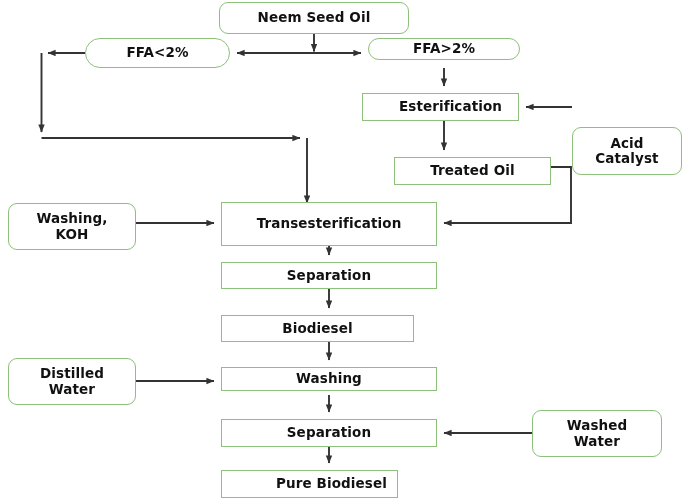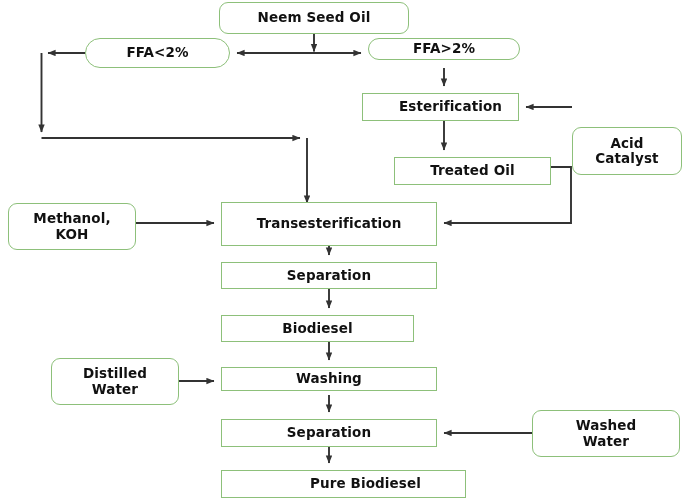--- a/index.html
+++ b/index.html
@@ -111,44 +111,44 @@
         <span class="lbl">Esterification</span>
       </div>
       <div class="node round" style="left: 572px; top: 83px; width: 110px; height: 48px; margin-top: 44px;">
         <span class="lbl">Acid
 Catalyst</span>
       </div>
       <div class="node rect" style="left: 362px; top: 157px; width: 157px; height: 28px; margin-left: 32px;">
         <span class="lbl">Treated Oil</span>
       </div>
       <div class="node round" style="left: 8px; top: 203px; width: 128px; height: 47px;">
-        <span class="lbl">Methanol,
+        <span class="lbl">Washing,
 KOH</span>
       </div>
       <div class="node rect" style="left: 221px; top: 202px; width: 216px; height: 44px;">
         <span class="lbl">Transesterification</span>
       </div>
       <div class="node rect" style="left: 221px; top: 262px; width: 216px; height: 27px;">
         <span class="lbl">Separation</span>
       </div>
       <div class="node rect" style="left: 221px; top: 315px; width: 193px; height: 27px;">
         <span class="lbl">Biodiesel</span>
       </div>
-      <div class="node round" style="left: 8px; top: 358px; width: 128px; height: 47px; margin-left: 43px;">
+      <div class="node round" style="left: 8px; top: 358px; width: 128px; height: 47px;">
         <span class="lbl">Distilled
 Water</span>
       </div>
       <div class="node rect" style="left: 221px; top: 367px; width: 216px; height: 24px;">
         <span class="lbl">Washing</span>
       </div>
       <div class="node rect" style="left: 221px; top: 419px; width: 216px; height: 28px;">
         <span class="lbl">Separation</span>
       </div>
-      <div class="node round" style="left: 532px; top: 410px; width: 148px; height: 47px;">
+      <div class="node round" style="left: 532px; top: 410px; width: 130px; height: 47px;">
         <span class="lbl">Washed
 Water</span>
       </div>
-      <div class="node rect" style="left: 221px; top: 470px; width: 245px; height: 28px; padding-left: 44px;">
+      <div class="node rect" style="left: 221px; top: 470px; width: 177px; height: 28px; padding-left: 44px;">
         <span class="lbl">Pure Biodiesel</span>
       </div>
     </div>
 
 </div>
 
 </body></html>

